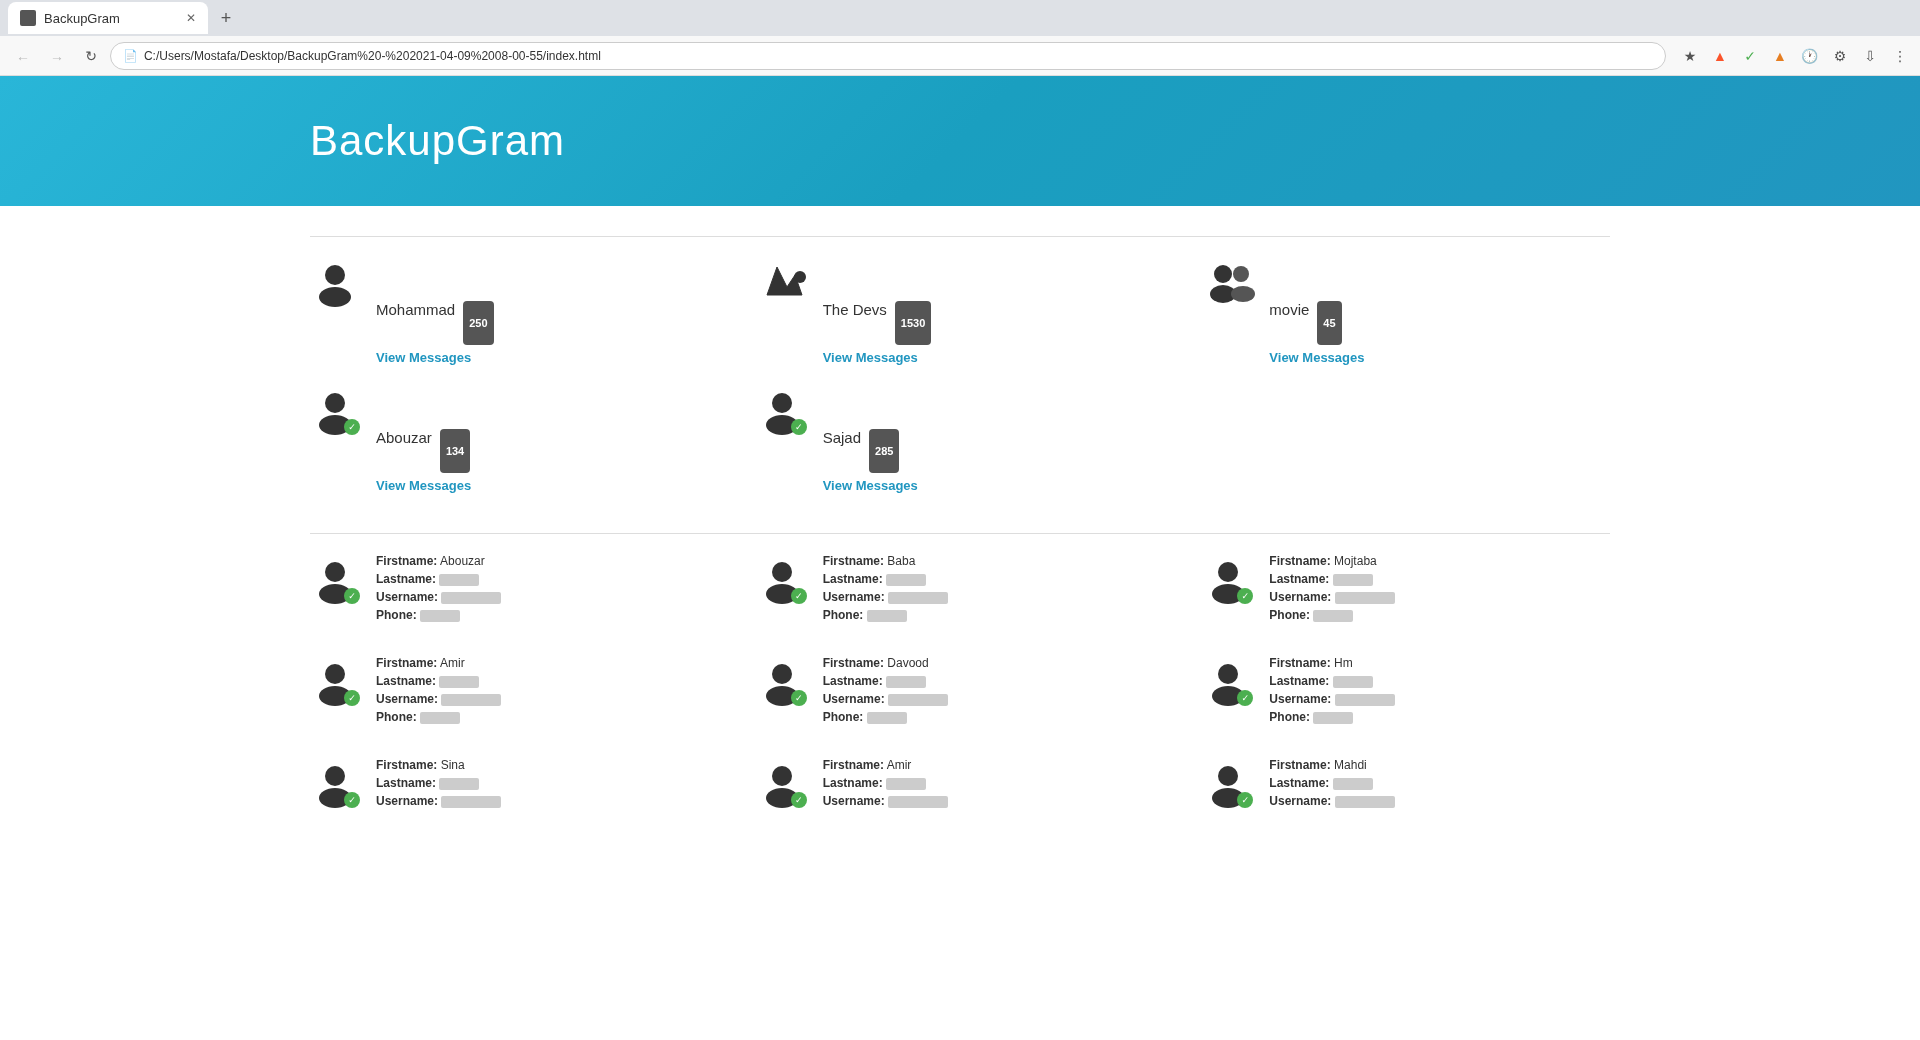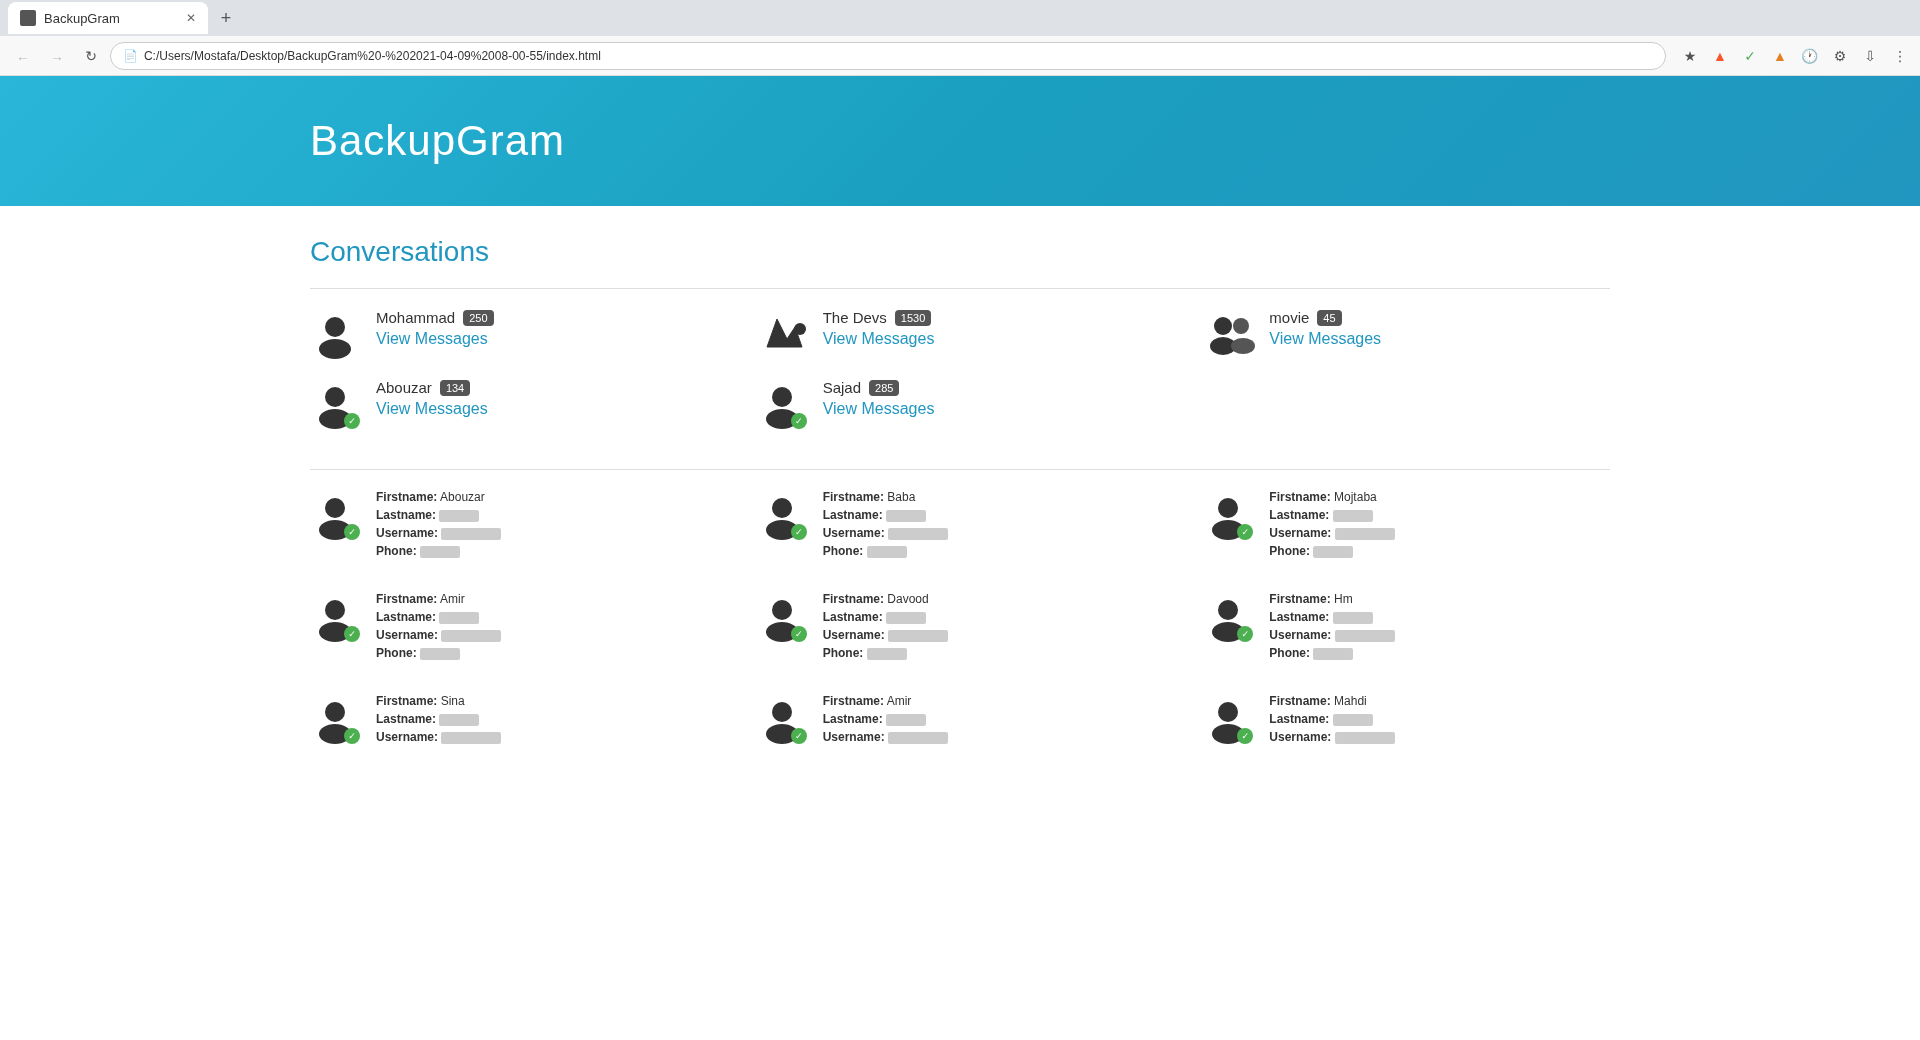--- a/index.html
+++ b/index.html
@@ -180,45 +180,47 @@
       color: white;
       font-size: 9px;
     }
 
     .conv-info {
       flex: 1;
     }
 
     .conv-name-row {
       display: flex;
-      align-items: center;
+      align-items: flex-start;
       gap: 8px;
       margin-bottom: 4px;
+      margin-top: 44px;
     }
 
     .conv-name {
       font-size: 15px;
       font-weight: 500;
       color: #333;
     }
 
     .count-badge {
       background: #555;
       color: #fff;
       font-size: 11px;
-      padding: 2px 6px;
+      padding: 16px 6px;
       border-radius: 4px;
-      font-weight: normal;
+      font-weight: bold;
     }
 
     .view-messages-link {
       color: #2196c0;
       text-decoration: none;
-      font-size: 16px;
+      font-size: 13px;
       cursor: pointer;
+      font-weight: bold;
     }
 
     
     .contacts-grid {
       display: grid;
       grid-template-columns: repeat(3, 1fr);
       gap: 30px 40px;
     }
 
     .contact-item {
@@ -292,21 +294,20 @@
 </div>
 
 <div class="page-content">
 
   <div class="header">
     <h1>BackupGram</h1>
   </div>
 
   <div class="main-content">
 
-    <h2 class="section-title">Conversations</h2>
     <hr class="section-divider">
 
     <div class="conversations-grid">
 
       <div class="conversation-item">
         <div class="avatar-container">
           <svg width="50" height="50" viewBox="0 0 50 50">
             <circle cx="25" cy="18" r="10" fill="#333"></circle>
             <ellipse cx="25" cy="40" rx="16" ry="10" fill="#333"></ellipse>
           </svg>

